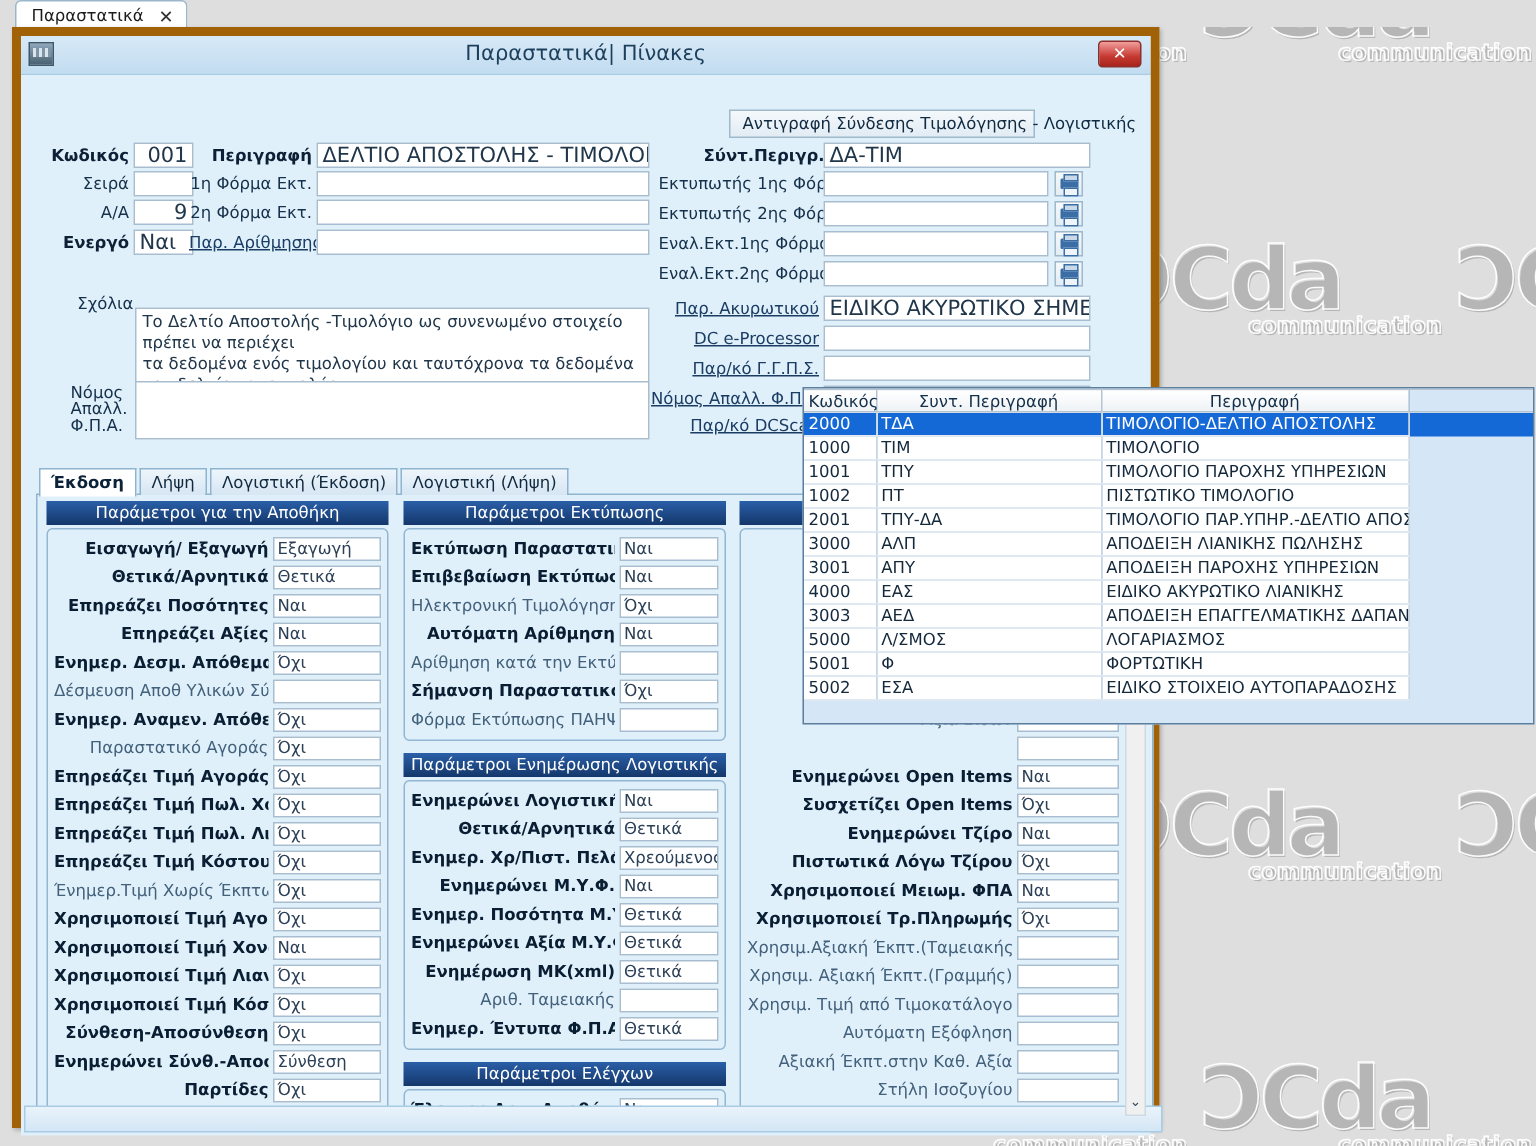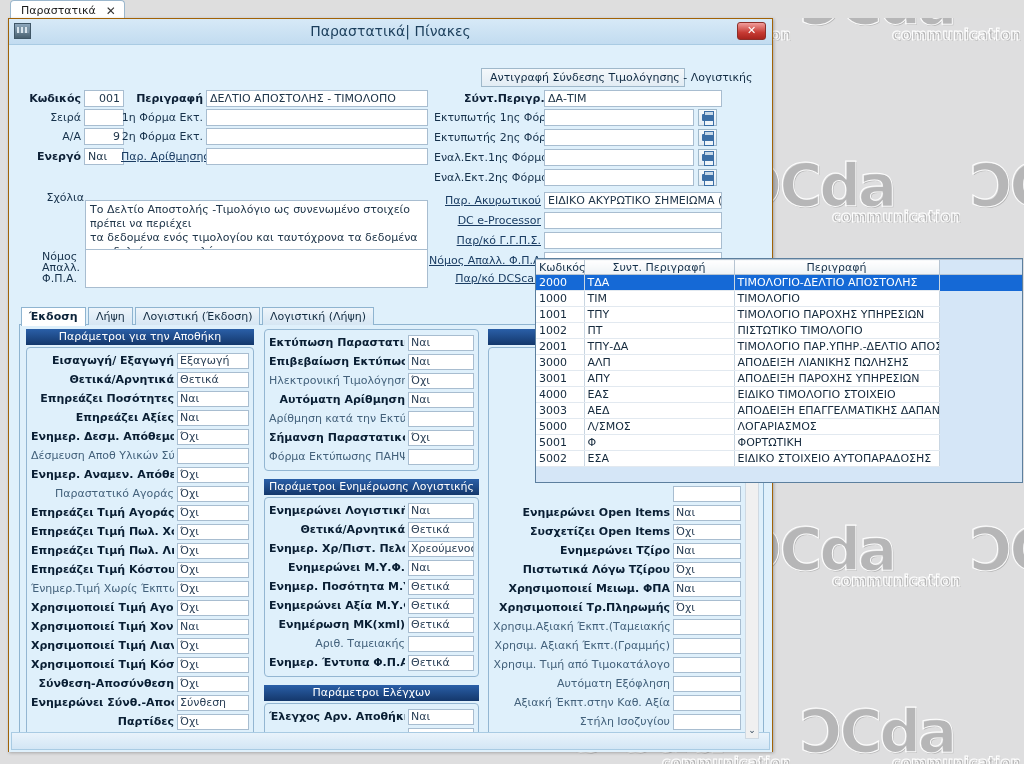--- a/index.html
+++ b/index.html
@@ -55,21 +55,21 @@
     font-size: 12px; font-weight: bold; color: #333; line-height: 1;
     cursor: pointer;
   }
 
   
   #mdi-window {
     position: absolute;
     left: 8px; top: 18px;
     width: 765px; height: 734px;
     background: #dff0fb;
-    border: 1px solid #a16207;
+    border: 6px solid #a16207;
     box-shadow: 1px 1px 3px rgba(0,0,0,0.25);
   }
   #titlebar {
     position: relative;
     height: 26px;
     background: linear-gradient(#d7e9f7, #c2dcf0);
     border-bottom: 1px solid #a9cbe3;
   }
   #win-icon {
     position: absolute; left: 5px; top: 4px;
@@ -117,21 +117,21 @@
     white-space: nowrap;
   }
   .fld-label.b { font-weight: bold; color: #0d2036; }
   .fld-label.link {
     color: #1b3d63; text-decoration: underline; cursor: pointer;
   }
   .tbox {
     position: absolute;
     background: #ffffff;
     border: 1px solid #a8bdd0;
-    font-size: 11px;
+    font-size: 14px;
     color: #20364a;
     padding: 1px 3px;
     line-height: 14px;
     white-space: nowrap;
     overflow: hidden;
   }
   .tbox.ralign { text-align: right; }
 
   .copybtn {
     position: absolute;
@@ -587,20 +587,21 @@
                 <div class="val">Όχι</div>
               </div>
               <div class="row">
                 <div class="lbl b">Σειριακοί Αριθμοί</div>
                 <div class="val">Όχι</div>
               </div>
             </div>
         </div>
 
         <div class="col" id="col2">
+          <div class="grp-title">Παράμετροι Εκτύπωσης</div>
           <div class="grp-box" id="box-ektyposis">
               <div class="row">
                 <div class="lbl b">Εκτύπωση Παραστατικού</div>
                 <div class="val">Ναι</div>
               </div>
               <div class="row">
                 <div class="lbl b">Επιβεβαίωση Εκτύπωσης</div>
                 <div class="val">Ναι</div>
               </div>
               <div class="row">
@@ -826,21 +827,21 @@
         </tr>
         <tr>
           <td class="c-code">3001</td>
           <td class="c-short">ΑΠΥ</td>
           <td class="c-desc">ΑΠΟΔΕΙΞΗ ΠΑΡΟΧΗΣ ΥΠΗΡΕΣΙΩΝ</td>
           <td class="c-pad"></td>
         </tr>
         <tr>
           <td class="c-code">4000</td>
           <td class="c-short">ΕΑΣ</td>
-          <td class="c-desc">ΕΙΔΙΚΟ ΤΙΜΟΛΟΓΙΟ ΣΤΟΙΧΕΙΟ</td>
+          <td class="c-desc">ΕΙΔΙΚΟ ΑΚΥΡΩΤΙΚΟ ΛΙΑΝΙΚΗΣ</td>
           <td class="c-pad"></td>
         </tr>
         <tr>
           <td class="c-code">3003</td>
           <td class="c-short">ΑΕΔ</td>
           <td class="c-desc">ΑΠΟΔΕΙΞΗ ΕΠΑΓΓΕΛΜΑΤΙΚΗΣ ΔΑΠΑΝΗΣ</td>
           <td class="c-pad"></td>
         </tr>
         <tr>
           <td class="c-code">5000</td>

